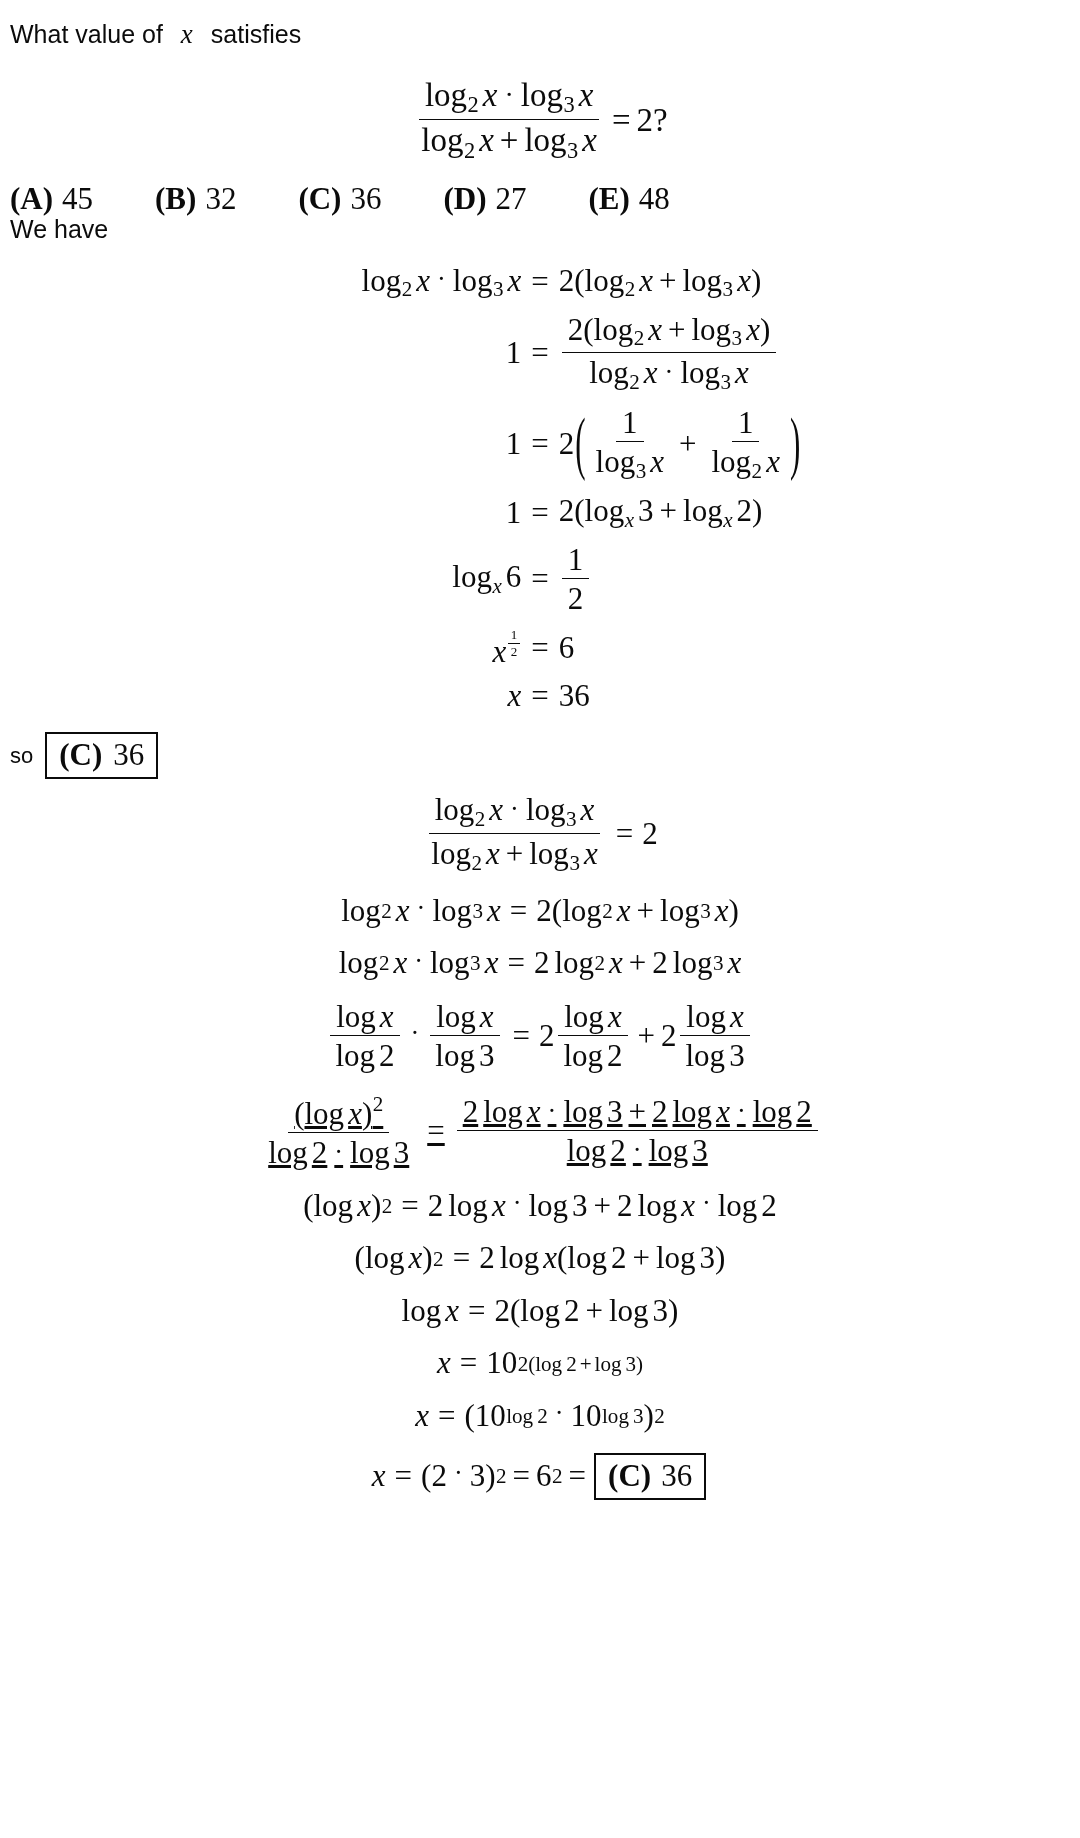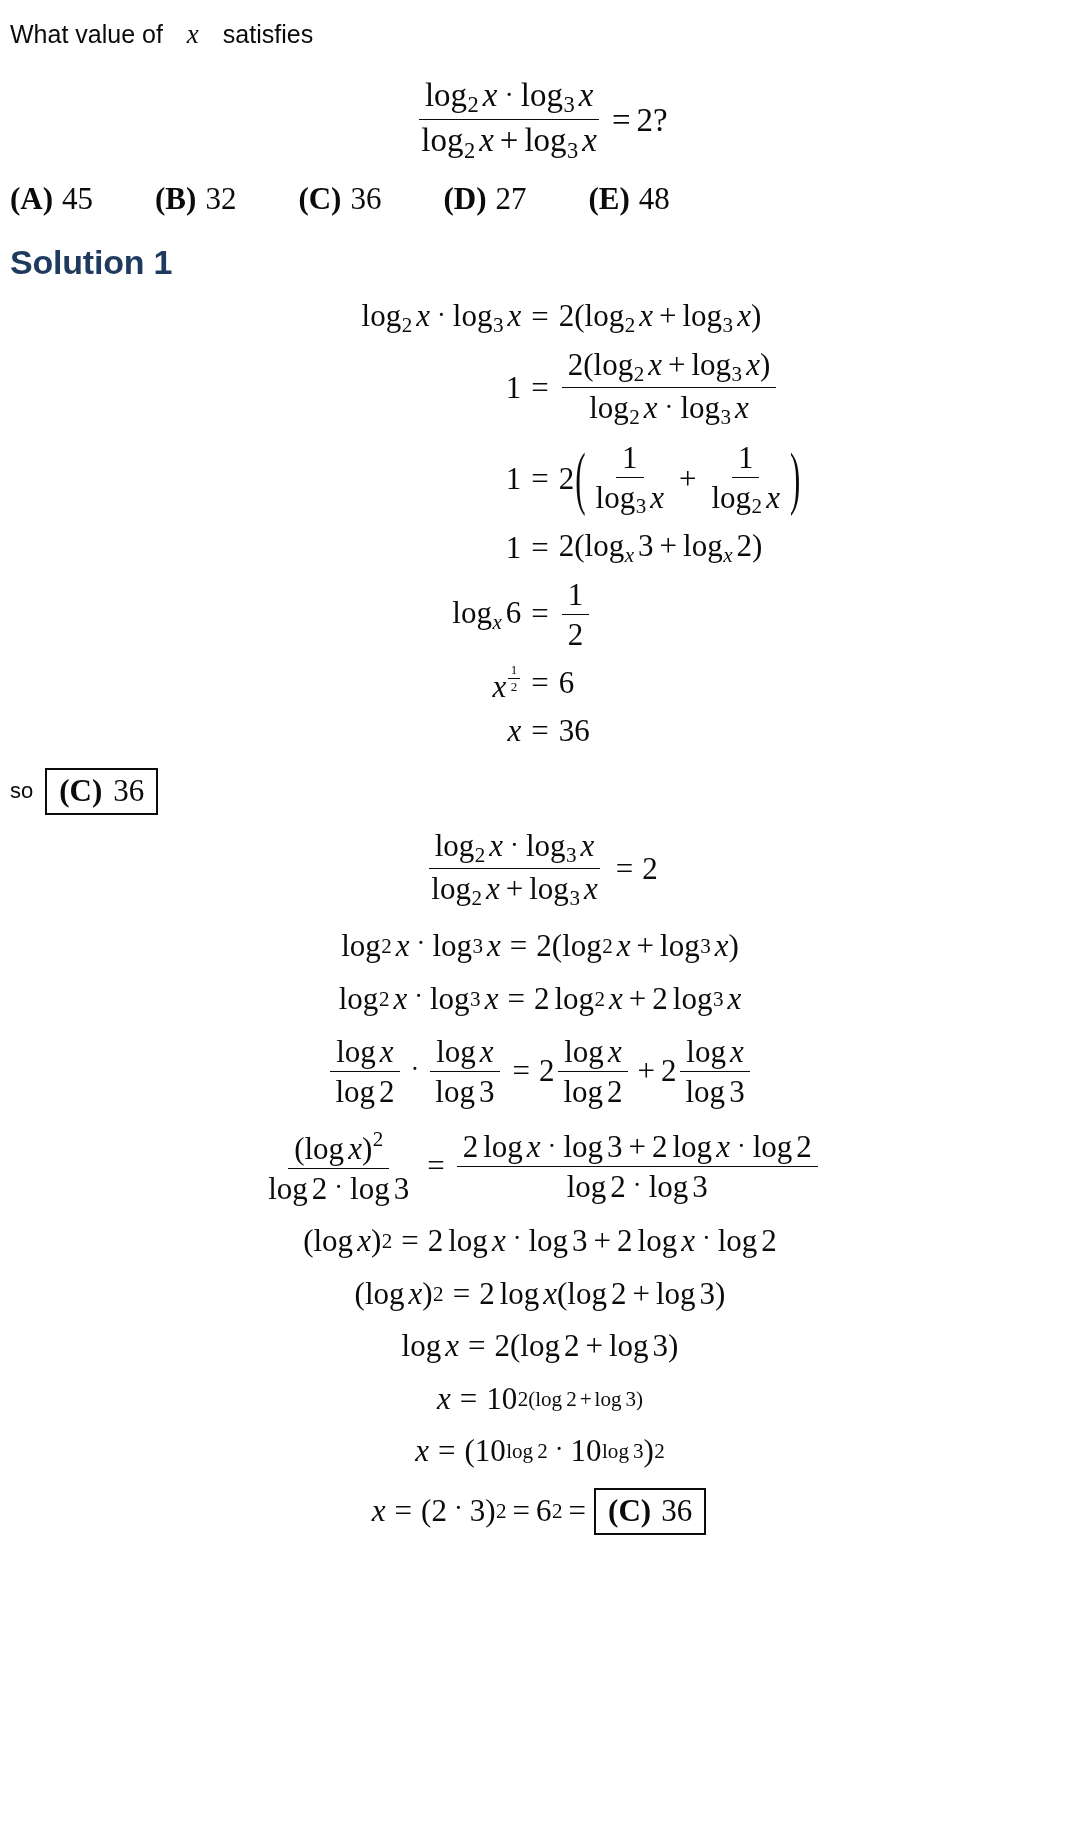--- a/index.html
+++ b/index.html
@@ -25,21 +25,21 @@
   .prose {
     font-family: "Liberation Sans", sans-serif;
     font-size: 25px;
     line-height: 1.35;
     color: #0b0b0b;
     padding: 0 10px;
   }
   .prose-inline-row {
     display: flex;
     align-items: baseline;
-    gap: 24px;
+    gap: 18px;
     flex-wrap: wrap;
   }
 
   
   h2.section-title {
     font-family: "Liberation Sans", sans-serif;
     font-size: 34px;
     font-weight: bold;
     color: #1f3a5f;
     margin: 26px 0 18px 0;
@@ -250,22 +250,22 @@
       <span class="lbl">(D)</span>
       <span>27</span>
     </span>
     <span class="gap"></span>
     <span class="choice">
       <span class="lbl">(E)</span>
       <span>48</span>
     </span>
   </div>
 
-  <h2 class="section-title">Solution 1</h2>
-
+
+  <div class="prose" style="margin-top:-4px;">We have</div>
 
   <div class="math s31" style="margin-top:18px;">
     <div class="aligned" style="row-gap:12px;">
 
       <div class="al-l">
         <span class="nowrap">
           <span class="mop">log</span><sub class="sb">2</sub><span class="mi thin">x</span><span class="cdot">·</span><span class="mop">log</span><sub class="sb">3</sub><span class="mi thin">x</span>
         </span>
       </div>
       <div class="al-eq">=</div>
@@ -458,21 +458,21 @@
         </span>
         <span class="mo mo-sp">+</span>
         <span class="mn">2</span>
         <span class="frac">
           <span class="num"><span class="mop">log</span><span class="mi thin">x</span></span>
           <span class="den"><span class="mop">log</span><span class="mn thin">3</span></span>
         </span>
       </span>
     </div>
 
-    <div class="eqrow" style="margin:20px 0;">
+    <div class="eqrow" style="margin:20px 0;text-decoration:underline;">
       <span class="lhs">
         <span class="frac">
           <span class="num"><span class="mo">(</span><span class="mop">log</span><span class="mi thin">x</span><span class="mo">)</span><sup class="sp">2</sup></span>
           <span class="den"><span class="mop">log</span><span class="mn thin">2</span><span class="cdot">·</span><span class="mop">log</span><span class="mn thin">3</span></span>
         </span>
       </span>
       <span class="rel">=</span>
       <span class="rhs">
         <span class="frac">
           <span class="num"><span class="mn">2</span><span class="mop" style="padding-left:5px;">log</span><span class="mi thin">x</span><span class="cdot">·</span><span class="mop">log</span><span class="mn thin">3</span><span class="mo mo-sp">+</span><span class="mn">2</span><span class="mop" style="padding-left:5px;">log</span><span class="mi thin">x</span><span class="cdot">·</span><span class="mop">log</span><span class="mn thin">2</span></span>

